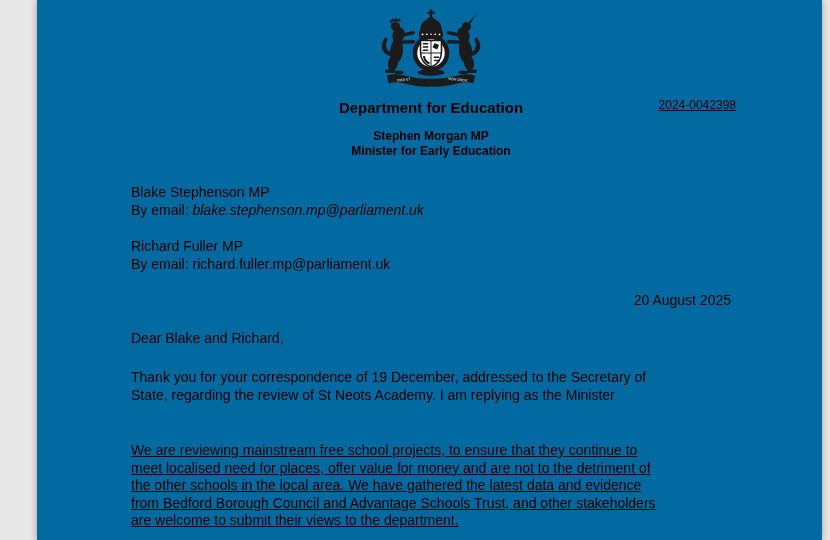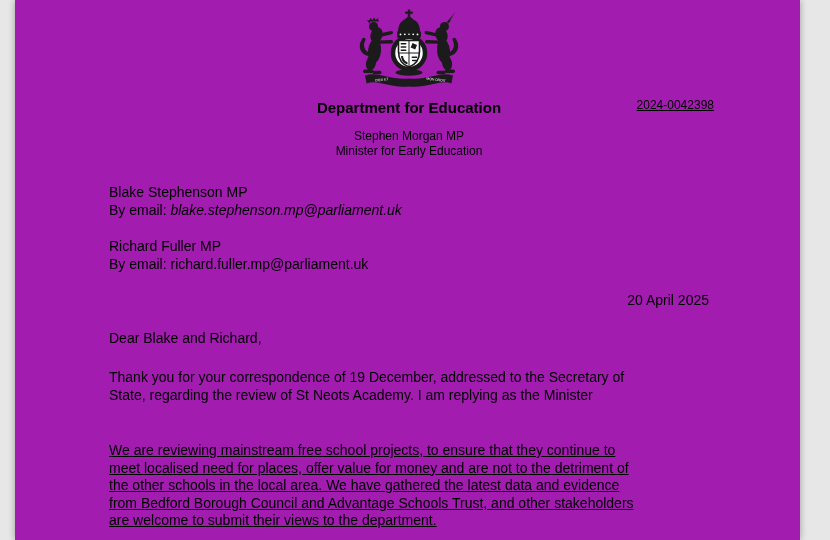--- a/index.html
+++ b/index.html
@@ -12,25 +12,25 @@
     font-family: "Liberation Sans", sans-serif;
     color: #000;
   }
   .viewer {
     position: relative;
     width: 830px;
     height: 540px;
   }
   .page {
     position: absolute;
-    left: 15px;
+    left: 37px;
     top: 0;
     width: 785px;
     height: 540px;
-    background: #a21caf;
+    background: #0369a1;
     box-shadow: 0 0 7px rgba(0,0,0,0.33);
   }
   .letter {
     position: absolute;
     left: 94px;
     top: 0;
     width: 600px;
     height: 540px;
   }
   .crest {
@@ -59,21 +59,21 @@
     line-height: 16px;
     text-decoration: underline;
   }
   .minister-block {
     position: absolute;
     top: 129px;
     left: 0;
     width: 100%;
     text-align: center;
     font-size: 12px;
-    font-weight: normal;
+    font-weight: bold;
     line-height: 14.5px;
   }
   .recipient {
     position: absolute;
     left: 0;
     font-size: 14px;
     line-height: 17.5px;
   }
   .recipient-1 { top: 184px; }
   .recipient-2 { top: 238px; }
@@ -200,21 +200,21 @@
       </div>
 
       <div class="recipient recipient-2">
         <div>Richard Fuller MP</div>
         <div>
           <span>By email:</span>
           <span class="email-link">richard.fuller.mp@parliament.uk</span>
         </div>
       </div>
 
-      <div class="letter-date">20 April 2025</div>
+      <div class="letter-date">20 August 2025</div>
 
       <div class="salutation">Dear Blake and Richard,</div>
 
       <div class="para para-1">
         <div>Thank you for your correspondence of 19 December, addressed to the Secretary of</div>
         <div>State, regarding the review of St Neots Academy. I am replying as the Minister</div>
       </div>
 
       <div class="para para-2">
         <div>We are reviewing mainstream free school projects, to ensure that they continue to</div>

